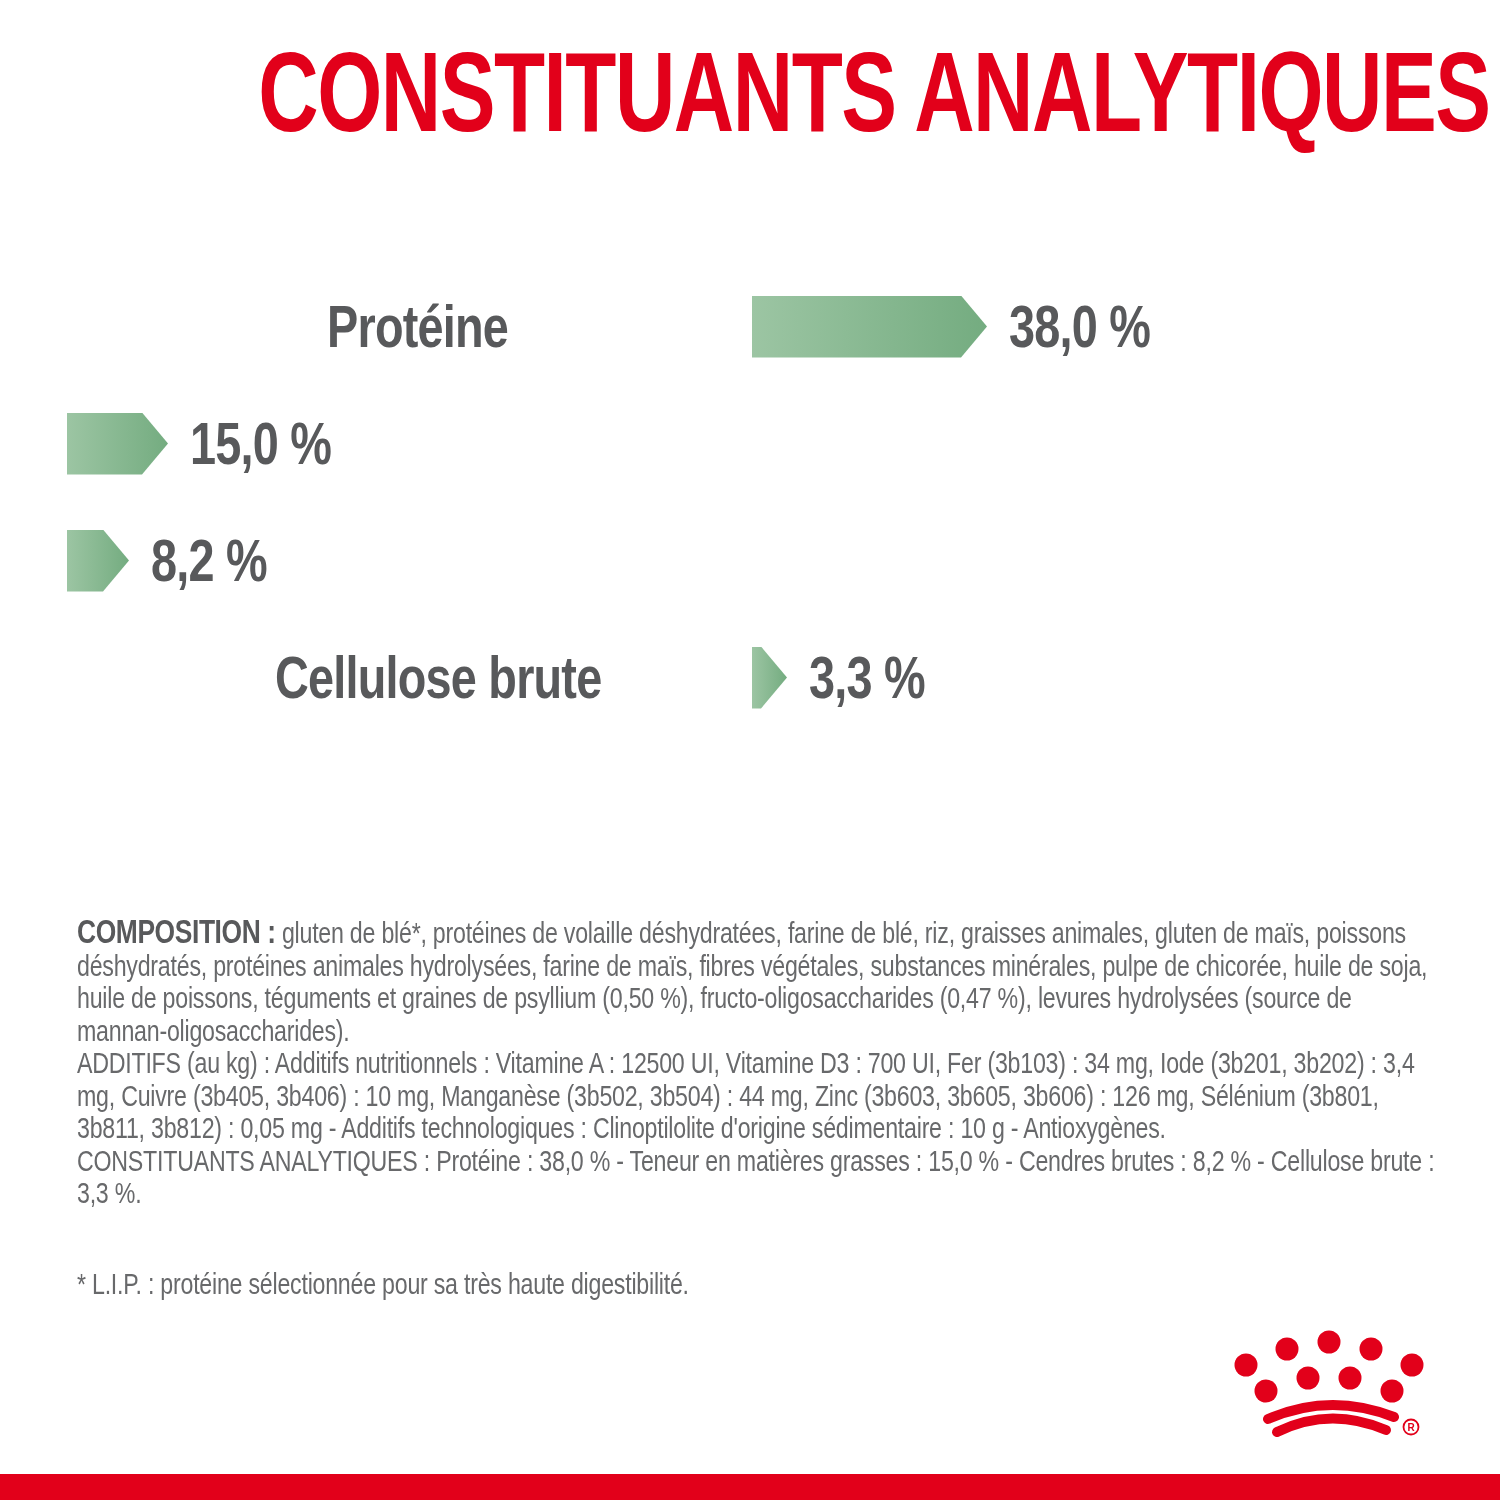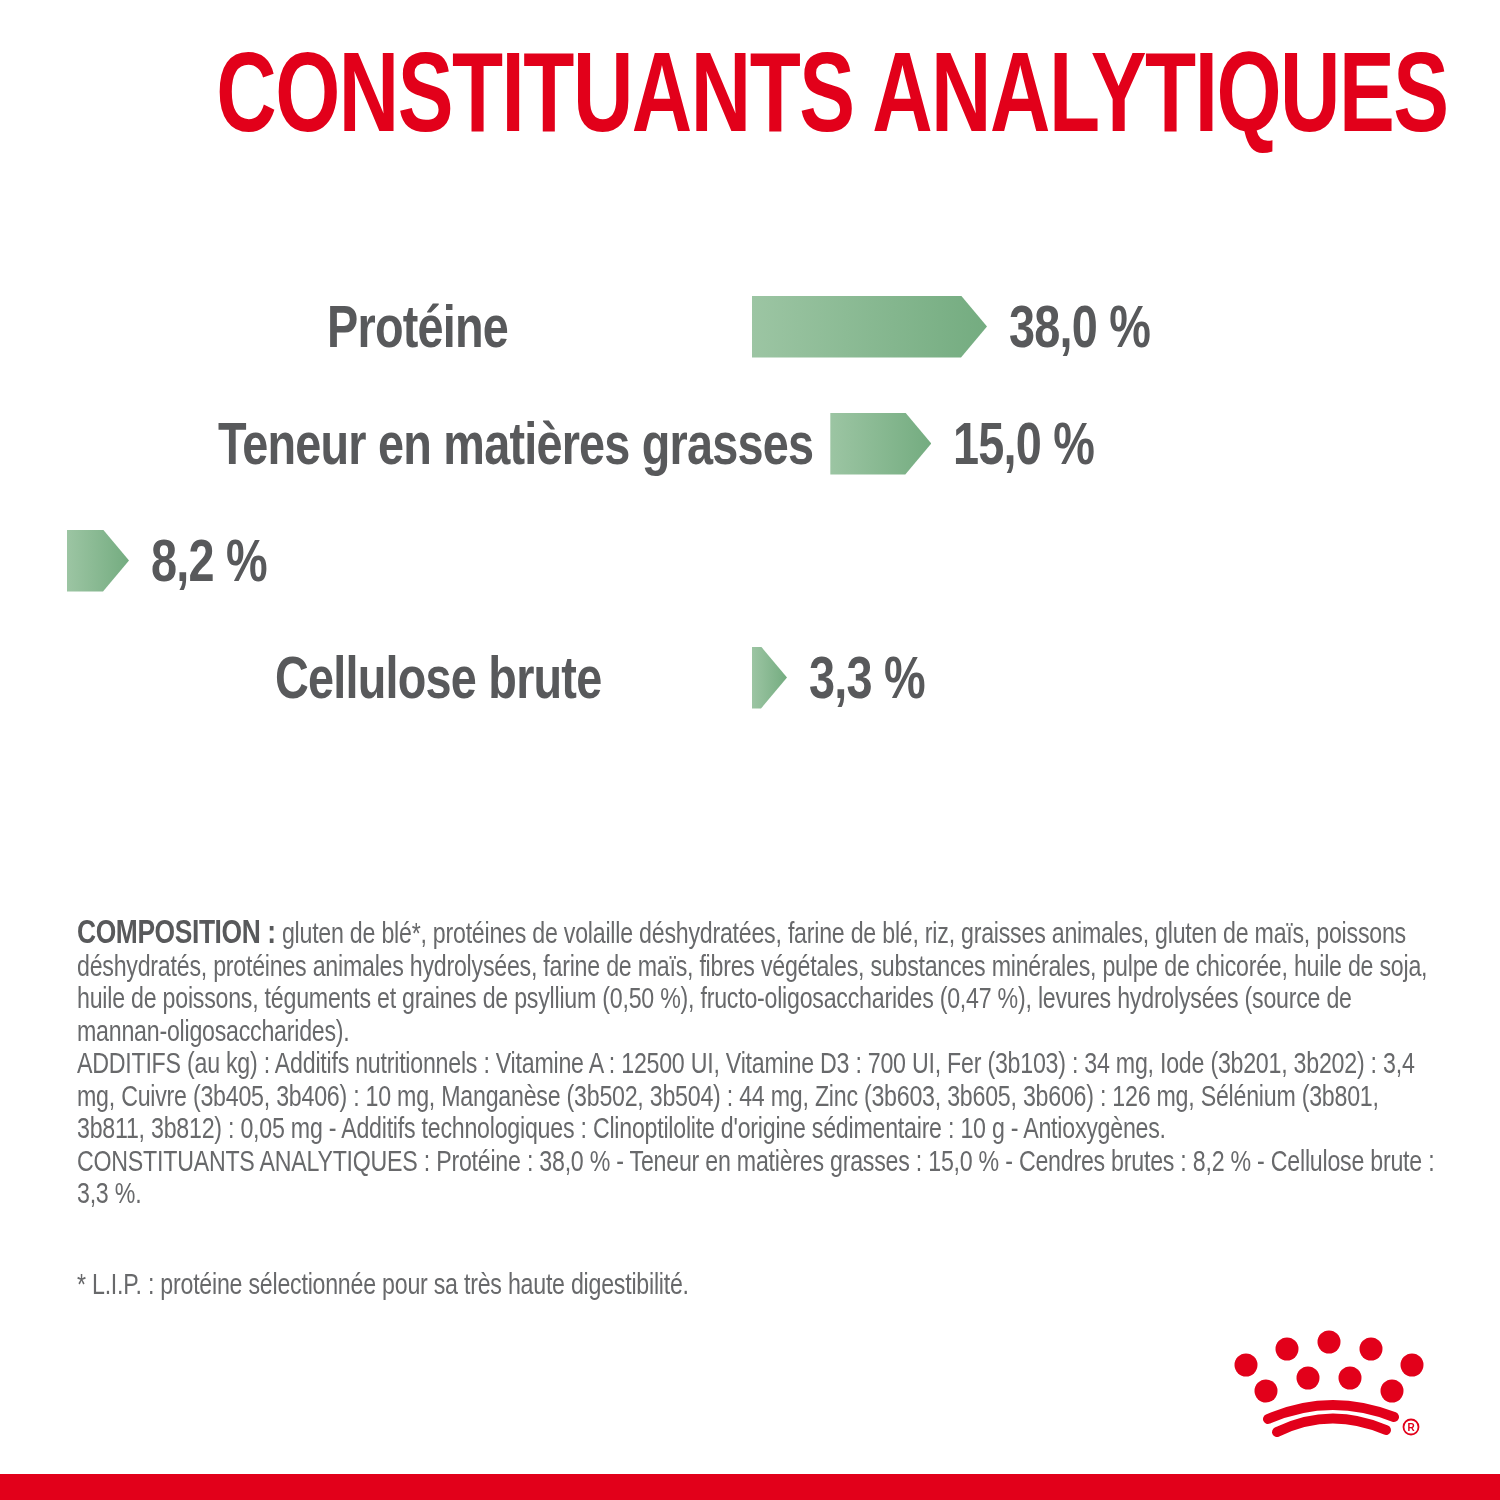--- a/index.html
+++ b/index.html
@@ -17,20 +17,21 @@
   }
 
   
   .title-wrap {
     position: absolute;
     top: 36px;
     left: 0;
     width: 1404px;
     text-align: center;
     white-space: nowrap;
+    padding-left: 42px;
   }
   .title-wrap .cond-title {
     display: inline-block;
     font-size: 113px;
     font-weight: bold;
     letter-spacing: -2px;
     color: #E2001A;
     transform: scaleX(0.74);
     transform-origin: center center;
     line-height: 1.0;
@@ -138,21 +139,20 @@
     <span class="cond-title">CONSTITUANTS ANALYTIQUES</span>
   </div>
 
   <div class="chart">
       <div class="chart-row">
         <div class="label-col"><span class="bar-label">Protéine</span></div>
         <div class="bar" style="width: 235px; background: linear-gradient(90deg, rgb(156, 197, 163), rgb(116, 172, 128));"></div>
         <span class="bar-value">38,0 %</span>
       </div>
       <div class="chart-row">
-        <div class="label-col"><span class="bar-label">Teneur en matières grasses</span></div>
         <div class="bar" style="width: 101px; background: linear-gradient(90deg, rgb(156, 197, 163), rgb(116, 172, 128));"></div>
         <span class="bar-value">15,0 %</span>
       </div>
       <div class="chart-row">
         <div class="bar" style="width: 62px; background: linear-gradient(90deg, rgb(156, 197, 163), rgb(116, 172, 128));"></div>
         <span class="bar-value">8,2 %</span>
       </div>
       <div class="chart-row">
         <div class="label-col"><span class="bar-label">Cellulose brute</span></div>
         <div class="bar" style="width: 35px; background: linear-gradient(90deg, rgb(156, 197, 163), rgb(116, 172, 128));"></div>

